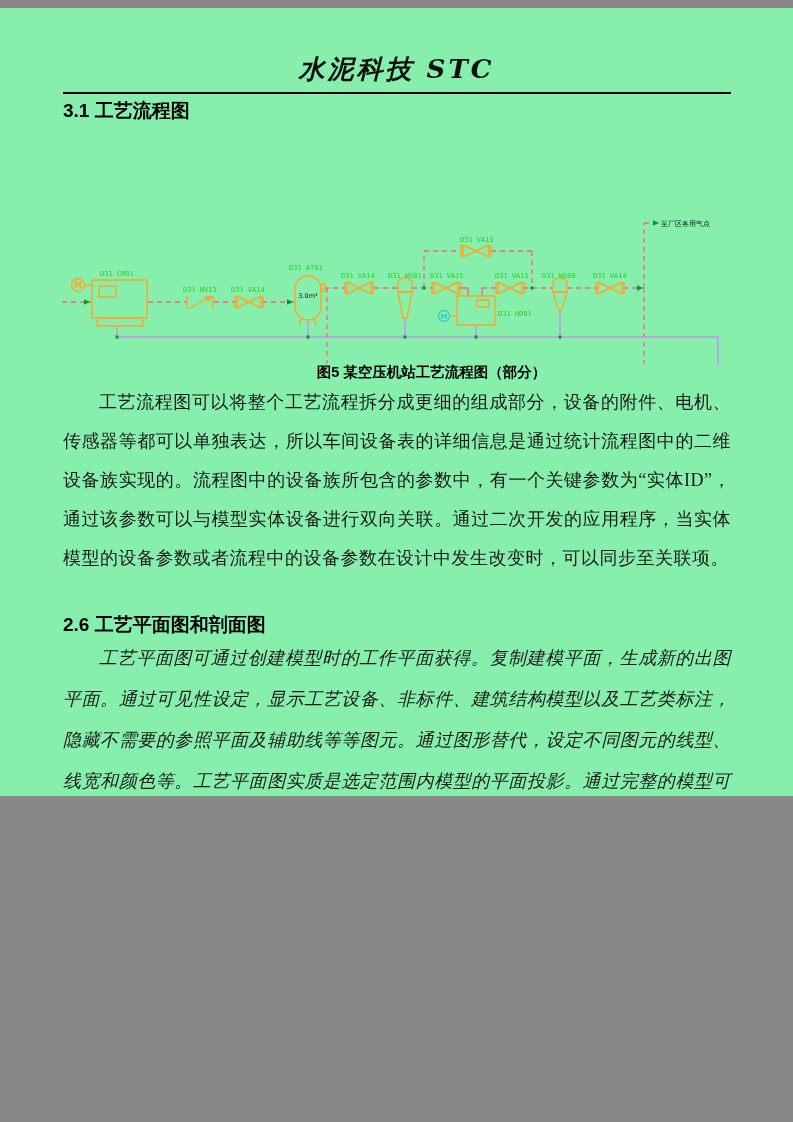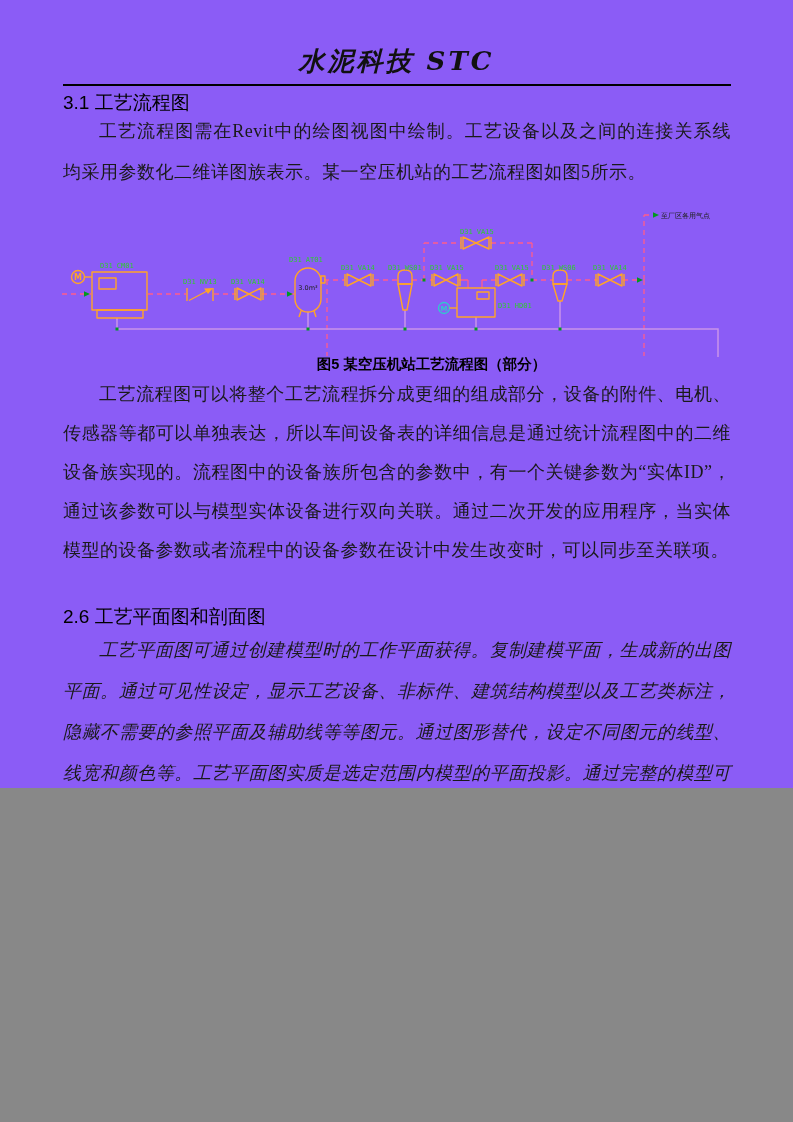--- a/index.html
+++ b/index.html
@@ -1,34 +1,34 @@
 <!DOCTYPE html>
 <html style="--equip: #FFA428; --label: #2FCC2F; --flow: #FF5C8C; --drain: #C993EA; --junction: #009922; --cyan: #2FCCCC; --ink: #111111;"><head>
 <meta charset="utf-8">
 <style>
   :root{
     --equip:#FFA428; --label:#2FCC2F; --flow:#FF5C8C; --drain:#C993EA;
     --junction:#009922; --cyan:#2FCCCC; --ink:#111111;
   }
   html,body{margin:0;padding:0;background:#888;}
   .page{
-    position:relative; width:793px; height:788px; background:#8b5cf6;
-    margin:0 auto; overflow:hidden;
+    position:relative; width:793px; height:788px; background:#86efac;
+    margin:8px auto; overflow:hidden;
     font-family:"Liberation Serif","DejaVu Serif",serif; color:var(--ink);
   }
   .journal-title{
     position:absolute; top:44px; left:0; width:793px; text-align:center;
     font-size:26px; font-weight:bold; font-style:italic; letter-spacing:3px;
     font-family:"DejaVu Serif",serif;
   }
   .rule{position:absolute; left:63px; width:668px; background:#000;}
   .rule-top{top:84px; height:2px;}
   .rule-bottom{top:1052px; height:3px; border-radius:2px;}
   .heading{
-    position:absolute; left:63px; width:668px; font-size:19px; font-weight:normal;
+    position:absolute; left:63px; width:668px; font-size:19px; font-weight:bold;
     font-family:"Liberation Sans","DejaVu Sans",sans-serif; color:#000;
   }
   .h31{top:90px;} .h32{top:604px;}
   .para{
     position:absolute; left:63px; width:668px; font-size:18px; line-height:41px;
     text-align:justify; text-indent:2em; color:#1a1a1a; letter-spacing:0.5px;
   }
   .p1{top:111px;} .p2{top:375px; line-height:39px;} .p3{top:630px;font-style:italic;} .p4{top:994px; text-align:left;}
   .figure-caption{
     position:absolute; top:355px; left:0; width:793px; text-align:center;
@@ -61,21 +61,20 @@
 </style>
 </head>
 <body>
 
 <div class="page">
 
   <div class="journal-title">水泥科技 STC</div>
   <div class="rule rule-top"></div>
 
   <div class="heading h31">3.1 工艺流程图</div>
-  <div class="para p1">工艺流程图需在Revit中的绘图视图中绘制。工艺设备以及之间的连接关系线均采用参数化二维详图族表示。某一空压机站的工艺流程图如图5所示。</div>
 
   <svg class="diagram" viewBox="55 205 690 152" xmlns="http://www.w3.org/2000/svg">
 
     <g>
       <path class="fp" d="M62 294 H91 M148 294 H186 M214 294 H236 M262 294 H294"></path>
       <path class="fp" d="M324 280 H345 M327 280 V356"></path>
       <path class="fp" d="M374 280 H398 M412 280 H433"></path>
       <path class="fp" d="M424 280 V243 M424 243 H461 M491 243 H532 M532 243 V280"></path>
       <path class="fs" d="M459 280 H468 M468 280 V288 M482 288 V280"></path>
       <path class="fp" d="M482 280 H497 M523 280 H553 M567 280 H597 M623 280 H641"></path>

